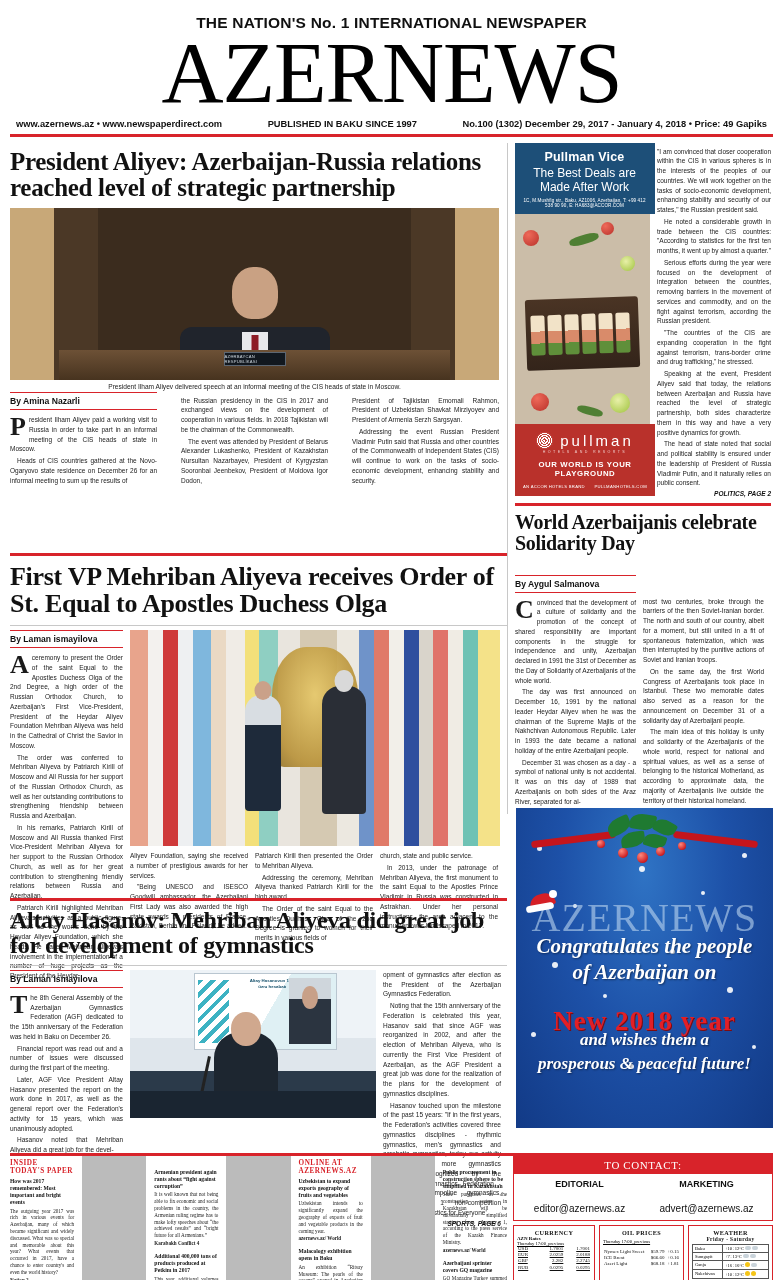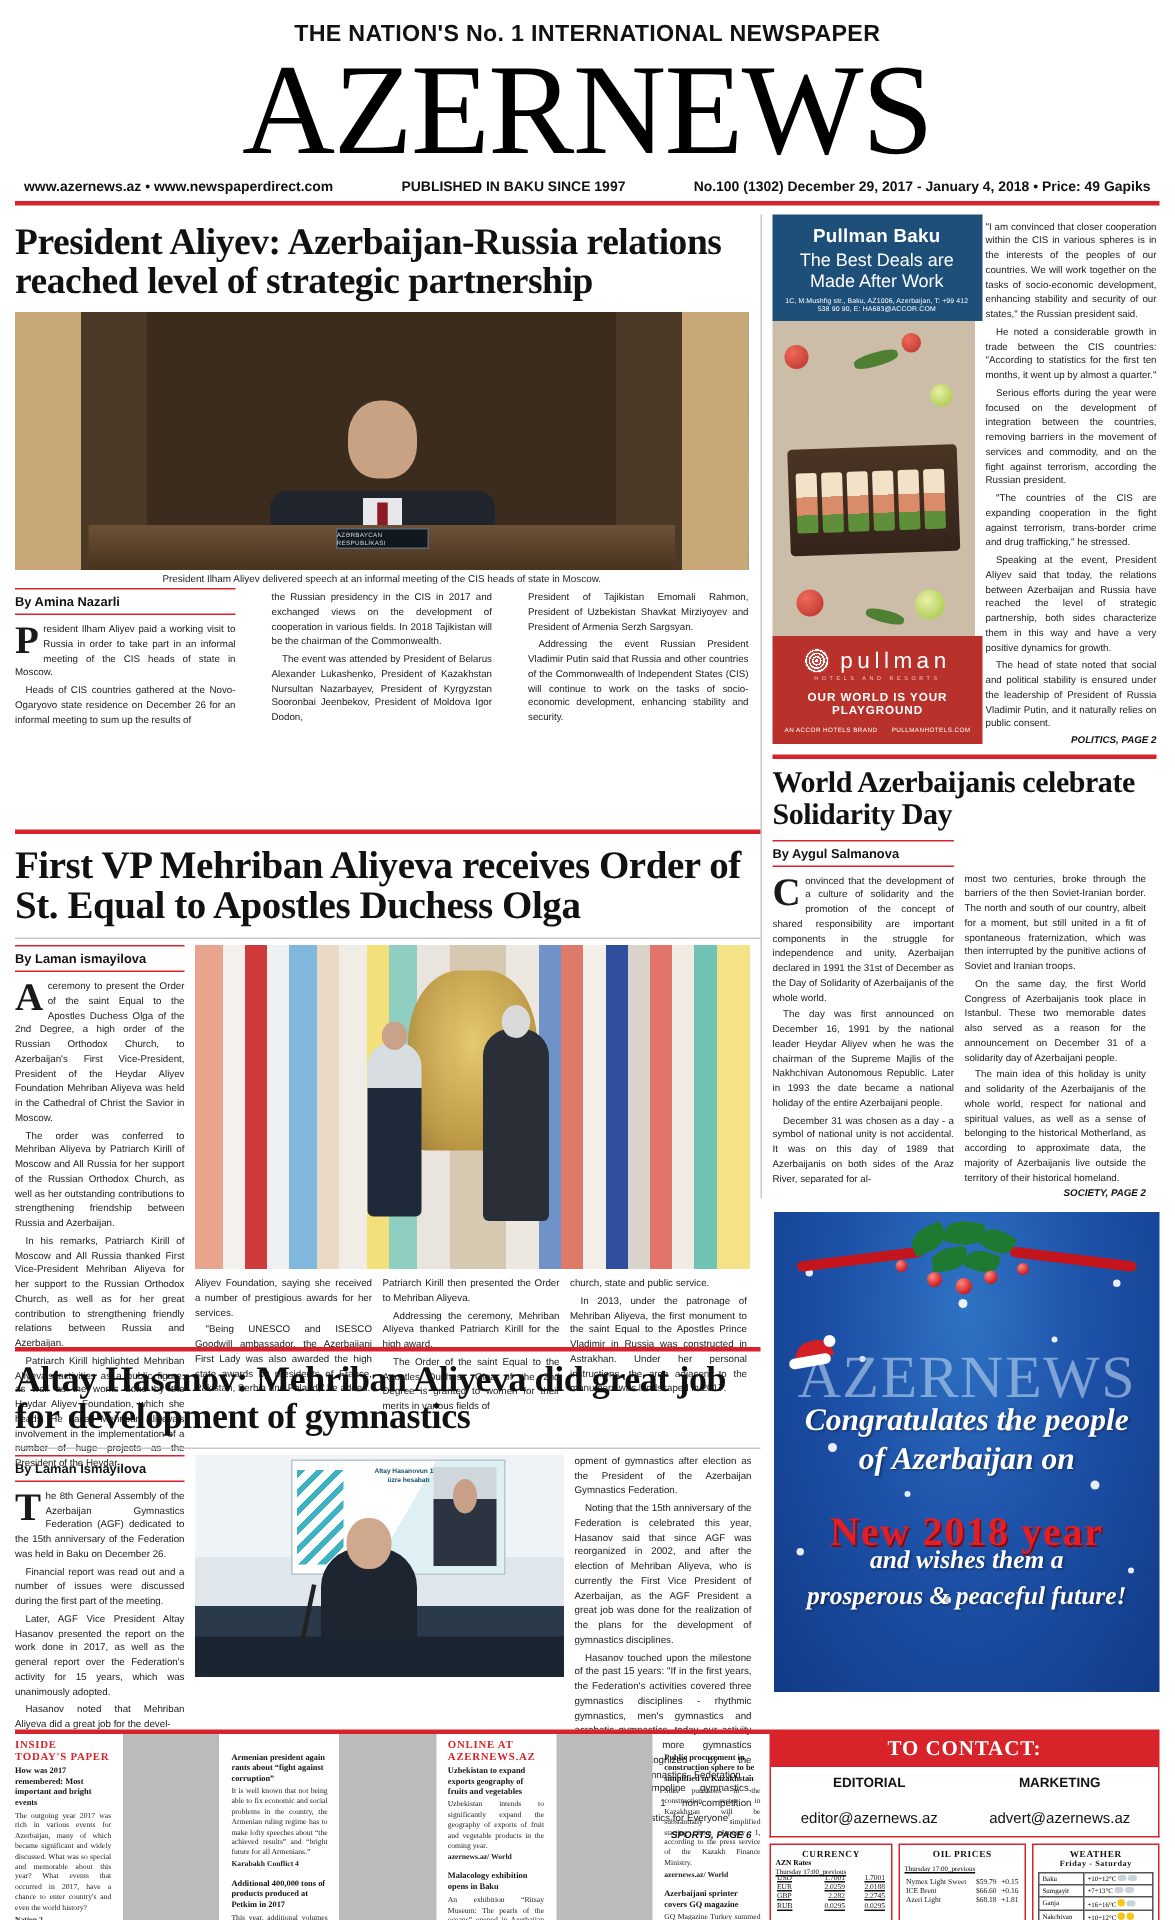--- a/index.html
+++ b/index.html
@@ -55,23 +55,23 @@
     padding-right: 3px; padding-top: 1px;
   }
   .pageref { font-size: 6.5px; font-style: italic; font-weight: bold; text-align: right; color:#111; }
   .caption { font-size: 6.6px; color: #222; text-align: center; padding: 3px 0 2px; }
 
   
   .top-section { display: flex; gap: 8px; margin-top: 6px; }
   .left-top { width: 489px; }
   .right-rail { width: 264px; border-left: 1px solid #c8c8c8; padding-left: 7px;}
 
-  .cols3 { display: flex; gap: 24px; }
+  .cols3 { display: flex; gap: 24px; align-items: flex-end; }
   .cols3 > div { width: 158px; }
-  .cols2 { display: flex; gap: 7px; }
+  .cols2 { display: flex; gap: 7px; margin-top: 15px; }
 
   
   .photo { position: relative; overflow: hidden; }
   .photo1 {
     height: 172px;
     background:
       radial-gradient(ellipse at 50% 62%, #d9c7b4 0 14%, rgba(0,0,0,0) 15%),
       linear-gradient(180deg,#5b4634 0%,#4a3728 42%,#6b5340 65%,#3c2d20 100%);
   }
   .p1-panel { position:absolute; left:0; top:0; width:100%; height:100%;
@@ -200,22 +200,22 @@
     font-family:"Liberation Serif", serif; padding:3px 0 3px;
   }
   .inside-cols { display:flex; gap:8px; }
   .inside-cols > div { width:119px; }
   .ins-h { font-family:"Liberation Serif", serif; font-weight:bold; font-size:5.6px; color:#111; line-height:1.3; }
   .ins-p { font-family:"Liberation Serif", serif; font-size:5.1px; color:#222; line-height:1.34; text-align:justify; margin-top:1px;}
   .ins-b { font-weight:bold; }
   .ins-item { margin-bottom:6px; }
   .v-sep { width:1px; background:#bbb; }
 
-  .contact-hdr { background:#d8232a; color:#fff; text-align:center; font-weight:bold;
-    font-size:14px; letter-spacing:.6px; padding:3px 0; font-family:"Liberation Serif", serif;}
+  .contact-hdr { background:#d8232a; color:#fff; text-align:center; font-weight:normal;
+    font-size:11px; letter-spacing:.6px; padding:3px 0; font-family:"Liberation Serif", serif;}
   .contact-body { border:1.4px solid #d8232a; border-top:none; display:flex; padding:5px 2px 6px;}
   .contact-col { flex:1; text-align:center; }
   .contact-col .t { font-weight:bold; font-size:9px; color:#111; }
   .contact-col .e { font-size:10px; color:#111; margin-top:14px;}
 
   .info-row { display:flex; gap:4px; margin-top:4px; }
   .info-box { border:1.4px solid #d8232a; padding:3px 3px 4px; }
   .info-t { text-align:center; font-family:"Liberation Serif", serif; font-weight:bold;
     font-size:6.2px; letter-spacing:.4px; color:#111;}
   .ftab { width:100%; border-collapse:collapse; font-size:5px; color:#111;
@@ -292,21 +292,21 @@
         <p>He noted a considerable growth in trade between the CIS countries: "According to statistics for the first ten months, it went up by almost a quarter."</p>
         <p>Serious efforts during the year were focused on the development of integration between the countries, removing barriers in the movement of services and commodity, and on the fight against terrorism, according the Russian president.</p>
         <p>"The countries of the CIS are expanding cooperation in the fight against terrorism, trans-border crime and drug trafficking," he stressed.</p>
         <p>Speaking at the event, President Aliyev said that today, the relations between Azerbaijan and Russia have reached the level of strategic partnership, both sides characterize them in this way and have a very positive dynamics for growth.</p>
         <p>The head of state noted that social and political stability is ensured under the leadership of President of Russia Vladimir Putin, and it naturally relies on public consent.</p>
         <div class="pageref">POLITICS, PAGE 2</div>
       </div>
 
       <div class="ad-pullman" style="width:140px;">
         <div class="pm-head">
-          <div class="pm-t1">Pullman Baku</div>
+          <div class="pm-t1">Pullman Vice</div>
           <div class="pm-t2">The Best Deals are Made After Work</div>
           <div class="pm-t3">1C, M.Mushfig str., Baku, AZ1006, Azerbaijan, T: +99 412 538 90 90, E: HA683@ACCOR.COM</div>
         </div>
         <div class="pm-photo">
           <div class="pm-tom" style="left:6%; top:8%; width:16px; height:16px;"></div>
           <div class="pm-tom" style="left:64%; top:4%; width:13px; height:13px;"></div>
           <div class="pm-herb" style="left:40%; top:10%; width:30px; height:9px; transform:rotate(-16deg);"></div>
           <div class="pm-lime" style="left:78%; top:20%; width:15px; height:15px;"></div>
           <div class="pm-board">
             <div class="canape" style="left:4%;"></div>

